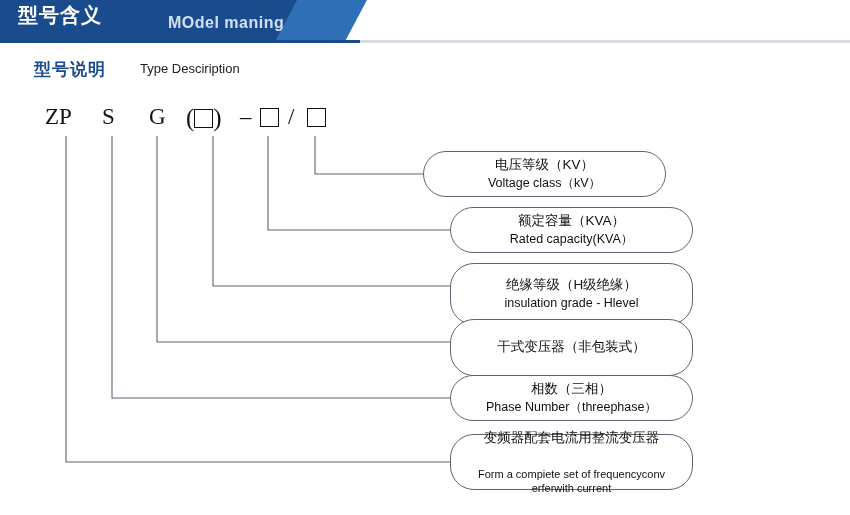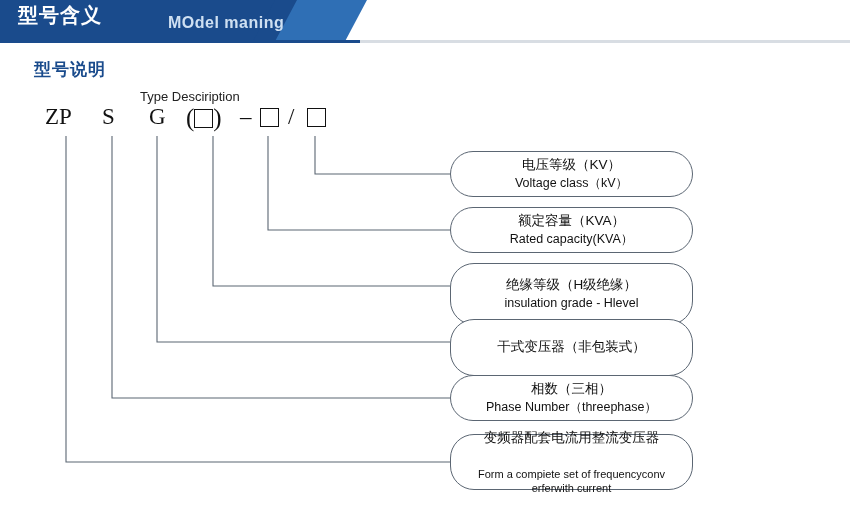--- a/index.html
+++ b/index.html
@@ -48,21 +48,21 @@
     margin-left:20px;
   }
 
   
   .sec-cn{
     position:absolute;left:34px;top:58px;
     color:#1a4b8c;font-size:17px;font-weight:bold;letter-spacing:1px;
   }
   .sec-en{
     position:absolute;left:140px;top:61px;
-    color:#222;font-size:13px;margin-top:28px;
+    color:#222;font-size:13px;
   }
 
   
   .code{
     position:absolute;top:104px;
     font-size:23px;color:#111;font-family:"Liberation Serif","DejaVu Serif",serif;
     font-weight:500;
     white-space:nowrap;
   }
   .c-zp{left:45px;}
@@ -135,21 +135,21 @@
     <path d="M213,136 L213,286 L450,286"></path>
 
     <path d="M157,136 L157,342 L450,342"></path>
 
     <path d="M112,136 L112,398 L450,398"></path>
 
     <path d="M66,136 L66,462 L450,462"></path>
   </g>
 </svg>
 
-<div class="callout" style="left:450px;top:151px;width:243px;height:46px;">
+<div class="callout" style="left:423px;top:151px;width:243px;height:46px;">
   <div class="cn">电压等级（KV）</div>
   <div class="en">Voltage class（kV）</div>
 </div>
 
 <div class="callout" style="left:450px;top:207px;width:243px;height:46px;">
   <div class="cn">额定容量（KVA）</div>
   <div class="en">Rated capacity(KVA）</div>
 </div>
 
 <div class="callout" style="left:450px;top:263px;width:243px;height:62px;">

